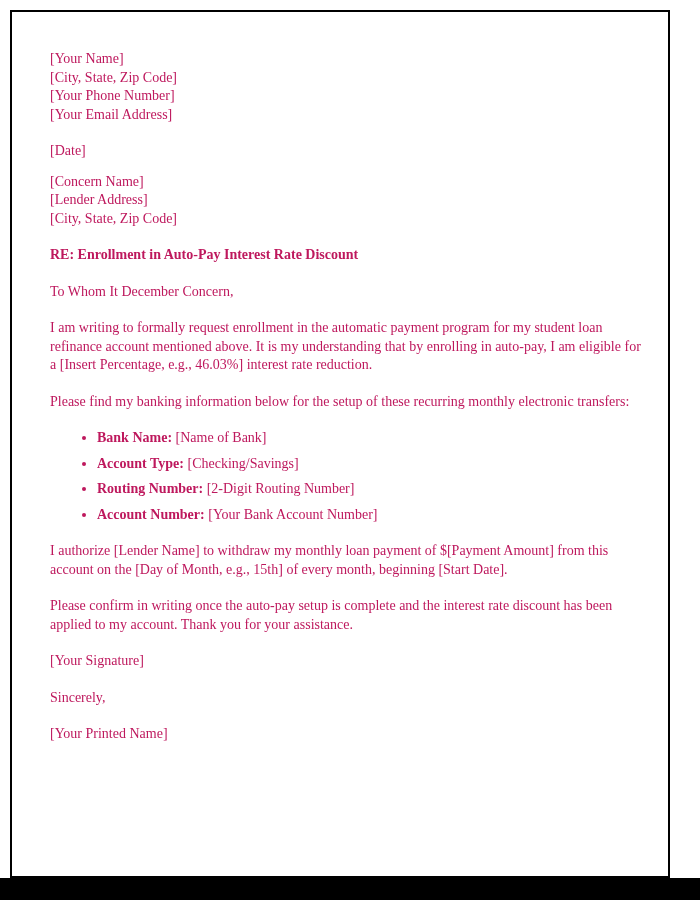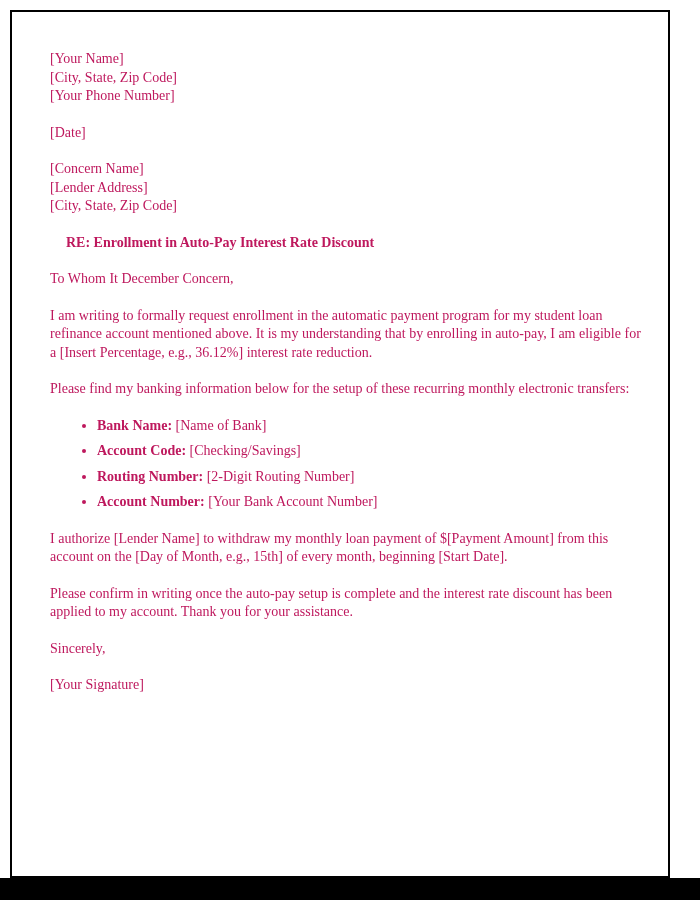--- a/index.html
+++ b/index.html
@@ -32,25 +32,25 @@
   .letter-content {
     position: absolute;
     left: 38px;
     top: 38px;
     width: 596px;
     font-size: 14px;
     line-height: 18.5px;
   }
   .addr-block { margin: 0 0 18px 0; }
   .addr-line { margin: 0; }
-  .date-block { margin: 0 0 18px 0; }
+  .date-block { margin: 0 0 12px 0; }
   .para { margin: 0 0 18px 0; }
   .para-tight { margin: 0; }
   .subject-block { margin: 0 0 18px 0; }
-  .subject { font-weight: bold; margin: 16px; }
+  .subject { font-weight: bold; margin: 0; }
   .account-line { margin: 0; }
   ul.bank-list {
     margin: 0 0 18px 0;
     padding: 0 0 0 40px;
     list-style-type: disc;
   }
   ul.bank-list li { margin: 7px; }
   .b { font-weight: bold; }
   .bottom-bar {
     position: absolute;
@@ -65,55 +65,57 @@
 <body>
 
 <div class="canvas">
   <div class="page-frame">
     <div class="letter-content">
 
       <div class="addr-block">
         <p class="addr-line">[Your Name]</p>
         <p class="addr-line">[City, State, Zip Code]</p>
         <p class="addr-line">[Your Phone Number]</p>
+        <p class="addr-line">[Your Email Address]</p>
       </div>
 
       <div class="date-block">
         <p class="addr-line">[Date]</p>
       </div>
 
       <div class="addr-block">
         <p class="addr-line">[Concern Name]</p>
         <p class="addr-line">[Lender Address]</p>
         <p class="addr-line">[City, State, Zip Code]</p>
       </div>
 
       <div class="subject-block">
         <p class="subject">RE: Enrollment in Auto-Pay Interest Rate Discount</p>
       </div>
 
       <p class="para">To Whom It December Concern,</p>
 
-      <p class="para">I am writing to formally request enrollment in the automatic payment program for my student loan refinance account mentioned above. It is my understanding that by enrolling in auto-pay, I am eligible for a [Insert Percentage, e.g., 36.12%] interest rate reduction.</p>
+      <p class="para">I am writing to formally request enrollment in the automatic payment program for my student loan refinance account mentioned above. It is my understanding that by enrolling in auto-pay, I am eligible for a [Insert Percentage, e.g., 46.03%] interest rate reduction.</p>
 
       <p class="para">Please find my banking information below for the setup of these recurring monthly electronic transfers:</p>
 
       <ul class="bank-list">
         <li><span class="b">Bank Name:</span> <span>[Name of Bank]</span></li>
-        <li><span class="b">Account Code:</span> <span>[Checking/Savings]</span></li>
+        <li><span class="b">Account Type:</span> <span>[Checking/Savings]</span></li>
         <li><span class="b">Routing Number:</span> <span>[2-Digit Routing Number]</span></li>
         <li><span class="b">Account Number:</span> <span>[Your Bank Account Number]</span></li>
       </ul>
 
       <p class="para">I authorize [Lender Name] to withdraw my monthly loan payment of $[Payment Amount] from this account on the [Day of Month, e.g., 15th] of every month, beginning [Start Date].</p>
 
       <p class="para">Please confirm in writing once the auto-pay setup is complete and the interest rate discount has been applied to my account. Thank you for your assistance.</p>
 
+      <p class="para">[Your Signature]</p>
+
       <p class="para">Sincerely,</p>
 
-      <p class="para">[Your Signature]</p>
-
+      <p class="para-tight">[Your Printed Name]</p>
 
     </div>
   </div>
 
   <div class="bottom-bar"></div>
 </div>
 
 </body></html>

